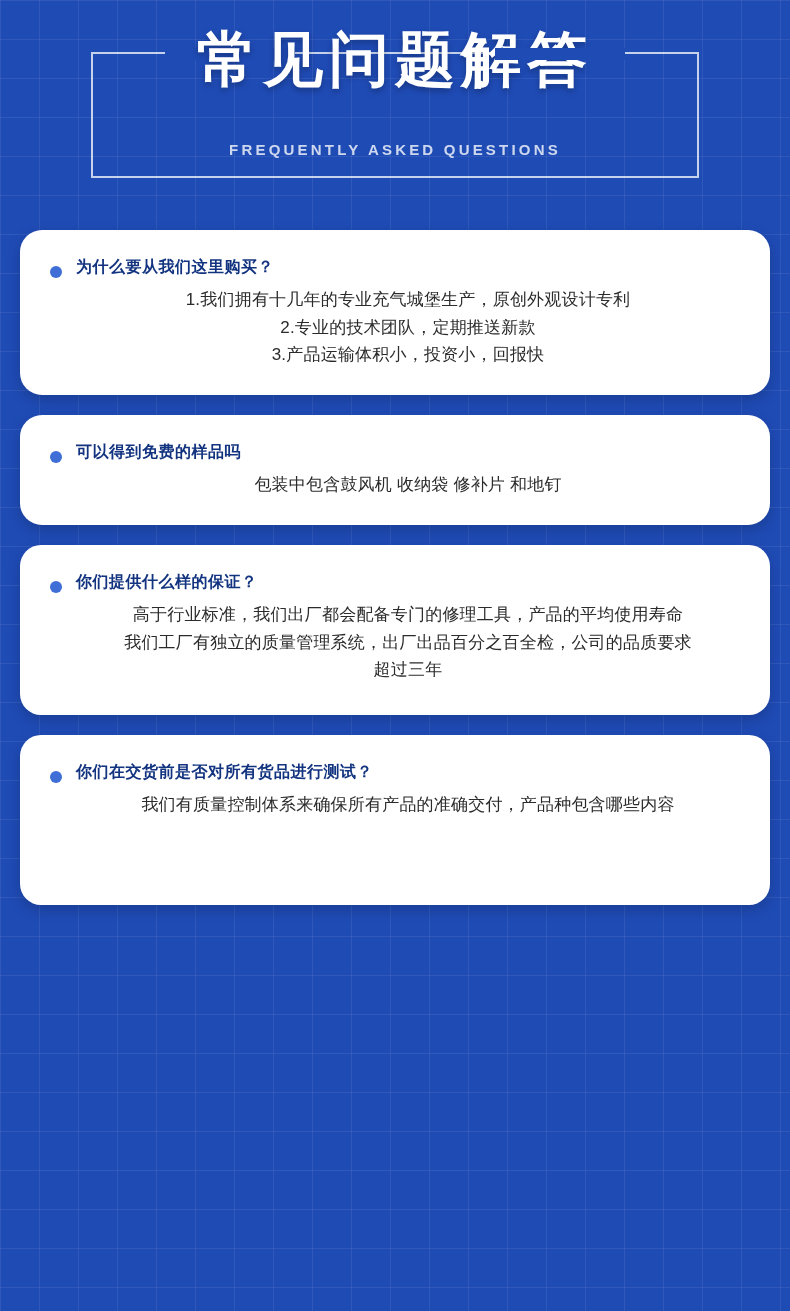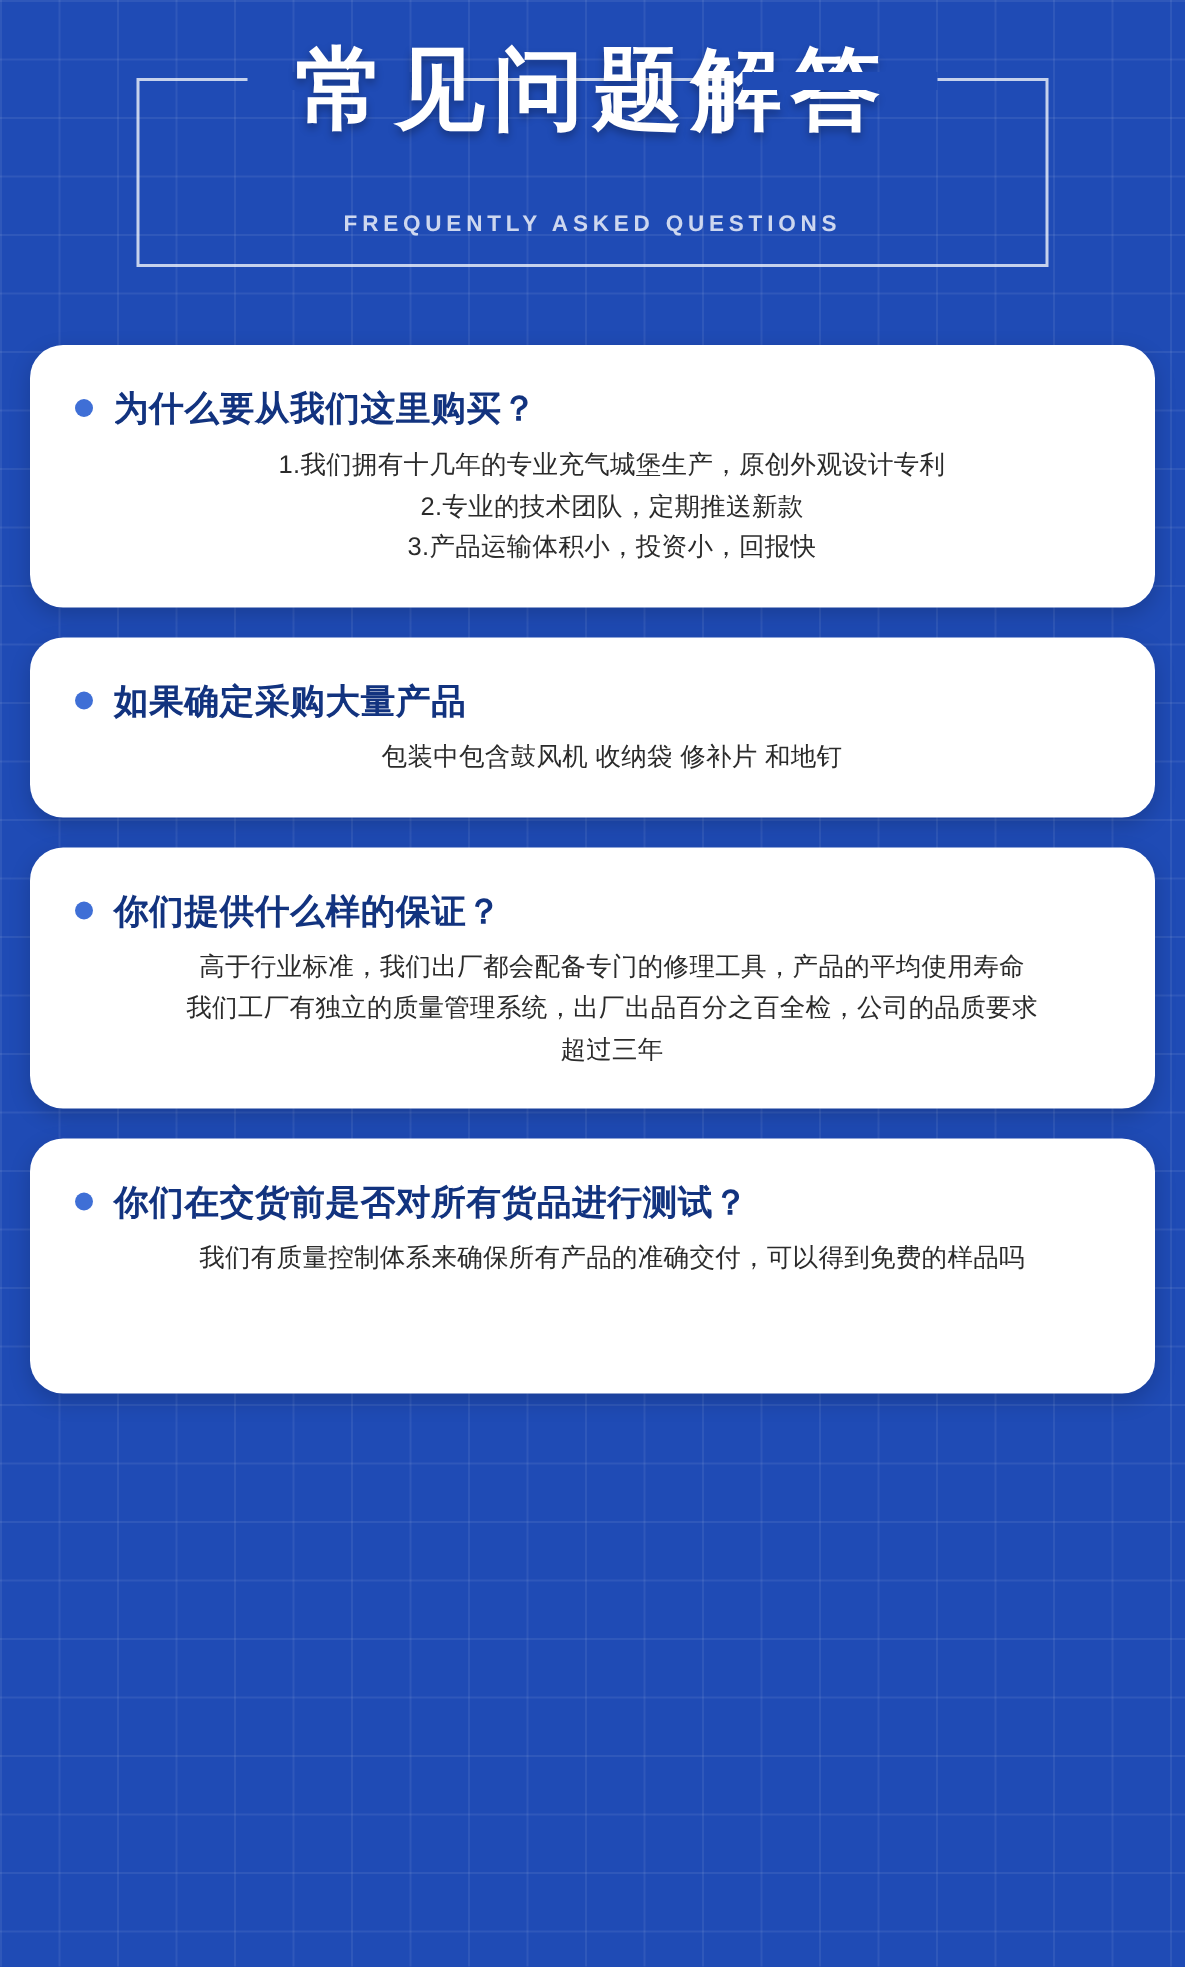--- a/index.html
+++ b/index.html
@@ -112,38 +112,38 @@
     width: 12px;
     height: 12px;
     border-radius: 50%;
     background: #3f6fd6;
     margin-top: 10px;
     margin-right: 14px;
     flex: 0 0 auto;
   }
   .question {
     color: #12337f;
-    font-size: 23px;
+    font-size: 16px;
     font-weight: bold;
     line-height: 1.4;
     letter-spacing: 0.5px;
   }
   .answer {
     color: #2b2b2b;
     font-size: 17px;
     line-height: 1.62;
     margin-left: 26px;
     margin-top: 8px;
     letter-spacing: 0.2px;
   }
   .answer div { white-space: pre-wrap; text-align: center; }
 
   
   .card-1 { margin-top: 0; }
-  .card-tall { min-height: 170px; }
+  .card-tall { min-height: 170px; border-radius: 21px; }
 </style>
 </head>
 <body>
 
 <div class="page">
   <div class="grid-bg"></div>
 
   <div class="header">
     <div class="header-frame">
       <div class="title-main">常见问题解答</div>
@@ -164,21 +164,21 @@
           <div>2.专业的技术团队，定期推送新款</div>
           <div>3.产品运输体积小，投资小，回报快</div>
         </div>
       </div>
     </div>
 
     <div class="card">
       <div class="qa-block">
         <div class="q-row">
           <span class="bullet"></span>
-          <span class="question">如果确定采购大量产品</span>
+          <span class="question">可以得到免费的样品吗</span>
         </div>
         <div class="answer">
           <div>包装中包含鼓风机 收纳袋 修补片 和地钉</div>
         </div>
       </div>
     </div>
 
     <div class="card card-tall">
       <div class="qa-block">
         <div class="q-row">
@@ -194,19 +194,19 @@
     </div>
 
 
     <div class="card card-tall">
       <div class="qa-block">
         <div class="q-row">
           <span class="bullet"></span>
           <span class="question">你们在交货前是否对所有货品进行测试？</span>
         </div>
         <div class="answer">
-          <div>我们有质量控制体系来确保所有产品的准确交付，可以得到免费的样品吗</div>
+          <div>我们有质量控制体系来确保所有产品的准确交付，产品种包含哪些内容</div>
         </div>
       </div>
     </div>
 
   </div>
 </div>
 
 </body></html>

